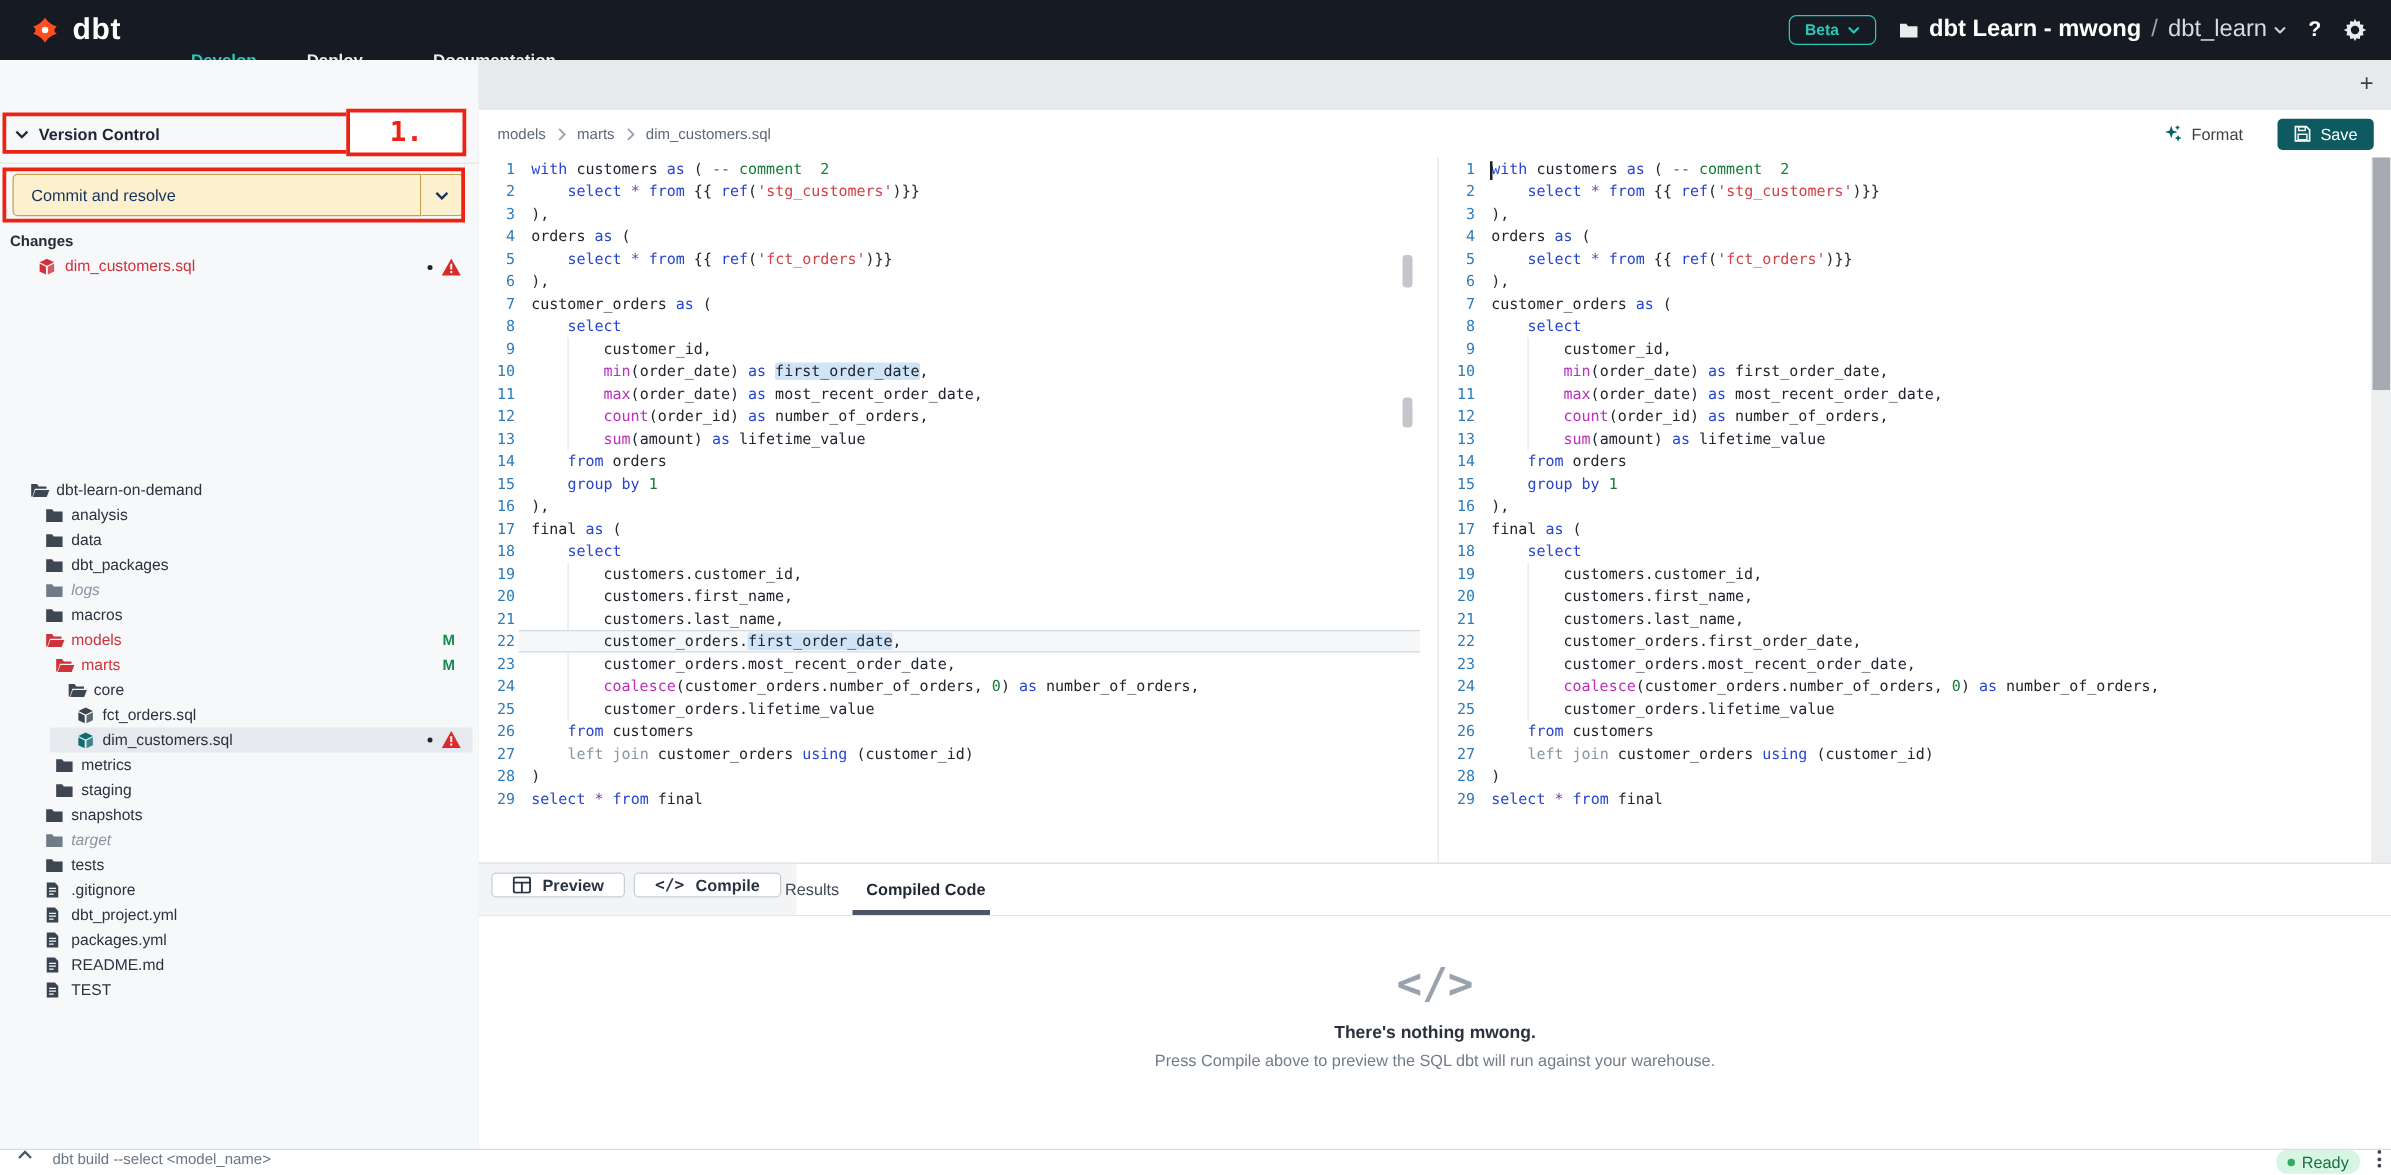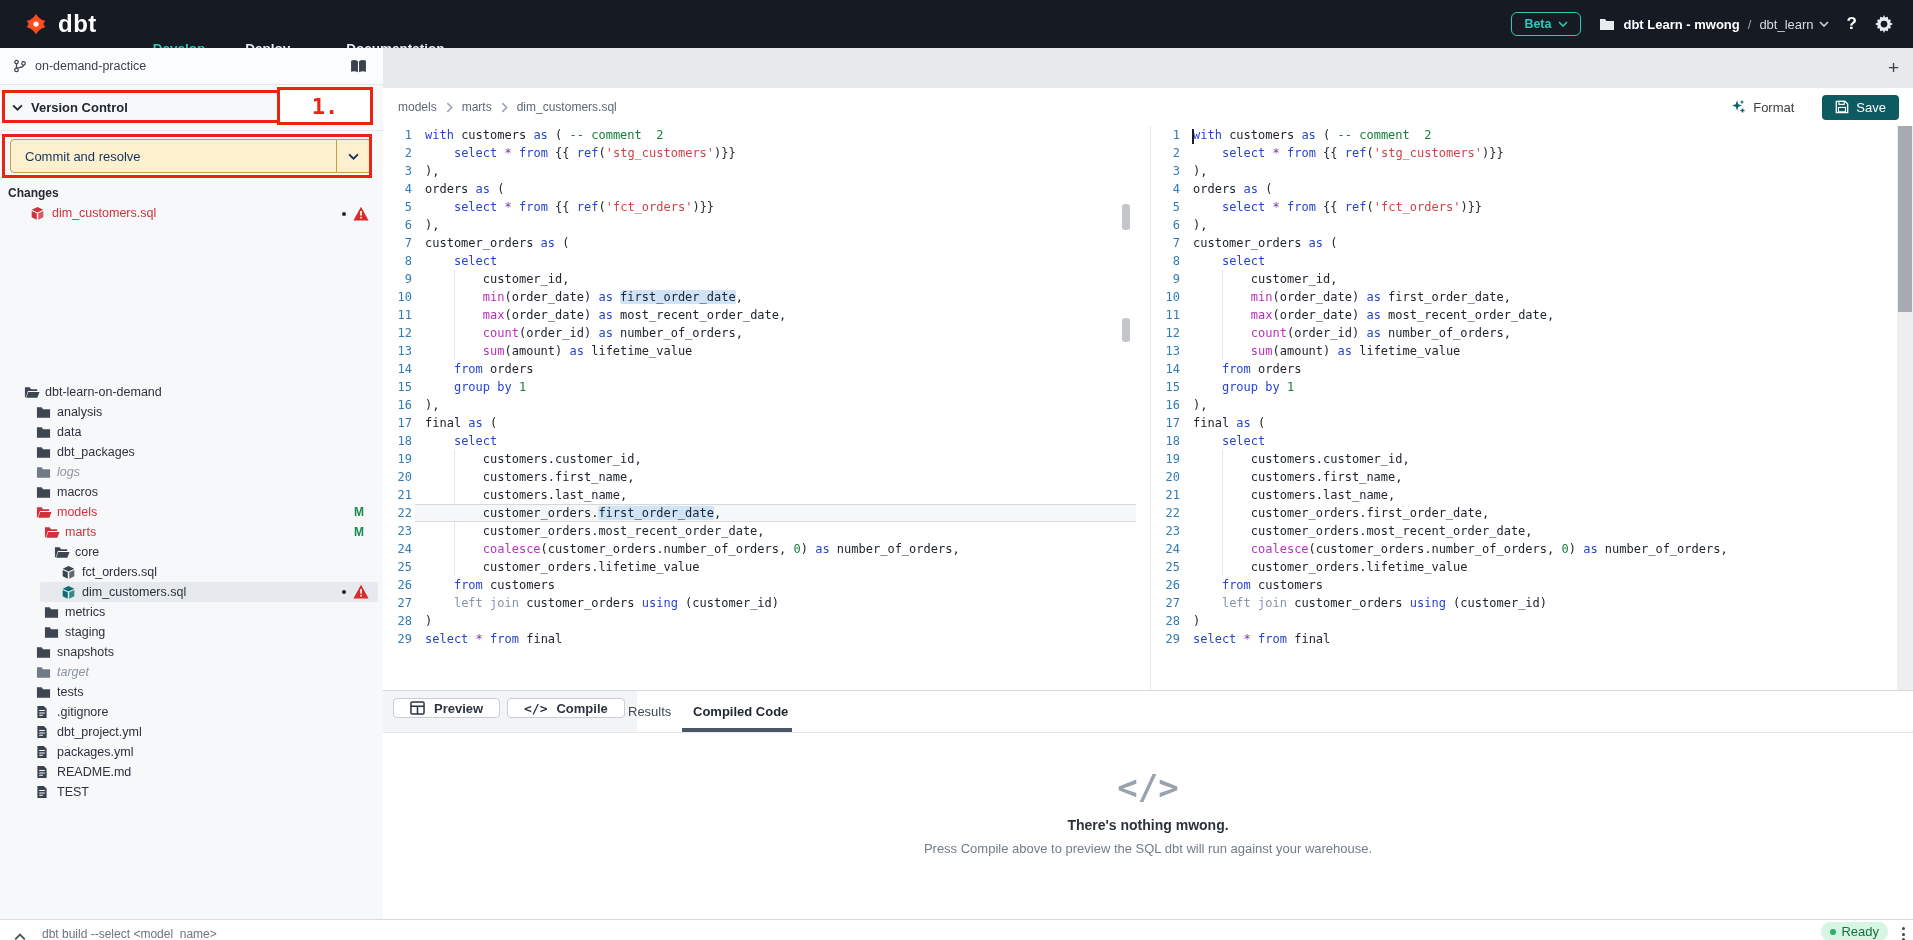--- a/index.html
+++ b/index.html
@@ -13,21 +13,21 @@
           display:flex;align-items:center;}
   .logo-wrap{display:flex;align-items:center;gap:8px;margin-left:22px;}
   .logo-text{color:#fff;font-size:24px;font-weight:bold;letter-spacing:.5px;}
   .nav-item{position:relative;height:64px;display:flex;align-items:flex-end;gap:6px;
             padding:0 20px;color:#e9ecef;font-size:13.5px;font-weight:600;cursor:pointer;}
   .nav-item.active{color:#2cc9ba;}
   .nav-item.active::after{content:"";position:absolute;left:14px;right:14px;bottom:0;height:3px;background:#2cc9ba;}
   .nav-right{margin-left:auto;display:flex;align-items:center;gap:18px;margin-right:20px;}
   .beta-btn{display:flex;align-items:center;gap:7px;border:1.5px solid #2cc9ba;border-radius:6px;
             padding:4px 12px;color:#2cc9ba;font-size:12.5px;font-weight:bold;cursor:pointer;}
-  .acct{display:flex;align-items:center;gap:8px;color:#fff;font-size:13px;font-weight:bold;}
+  .acct{display:flex;align-items:center;gap:8px;color:#fff;font-size:19px;font-weight:bold;}
   .acct .sep{color:#9aa3af;font-weight:normal;}
   .acct .proj{color:#d6dbe1;font-weight:normal;display:flex;align-items:center;gap:5px;}
   .help-q{color:#fff;font-size:17px;font-weight:bold;cursor:pointer;}
 
   
   .sidebar{position:absolute;left:0;top:48px;width:383px;height:871px;background:#f7f8fa;border-right:1px solid #d8dce0;}
   .branch-row{position:absolute;left:0;top:0;width:383px;height:36px;background:#fbfcfd;
               border-bottom:1px solid #e4e7ea;display:flex;align-items:center;}
   .branch-name{font-size:12.5px;color:#3a434f;margin-left:8px;}
   .sect-head{position:absolute;left:0;width:383px;display:flex;align-items:center;}
@@ -110,21 +110,21 @@
   .res-tab.active{color:#1f2631;font-weight:600;}
   .tab-underline{position:absolute;left:299px;top:37px;width:110px;height:4px;background:#4d5666;}
   .empty{position:absolute;left:383px;top:733px;width:1530px;height:186px;background:#fff;
          display:flex;flex-direction:column;align-items:center;}
   .empty-icon{margin-top:34px;font-size:34px;font-weight:bold;color:#9aa2ad;font-family:"DejaVu Sans Mono",monospace;}
   .empty-title{margin-top:10px;font-size:14px;font-weight:bold;color:#2b323c;}
   .empty-sub{margin-top:8px;font-size:13px;color:#717c89;}
 
   
   .statusbar{position:absolute;left:0;top:919px;width:1913px;height:21px;background:#fff;
-             border-top:1px solid #d8dce1;display:flex;align-items:flex-end;}
+             border-top:1px solid #d8dce1;display:flex;align-items:flex-start;}
   .cmd-text{font-size:12px;color:#6a7582;margin-left:16px;}
   .ready-pill{margin-left:auto;display:flex;align-items:center;gap:5px;background:#d6f5e3;border-radius:9px;
               padding:2px 9px;font-size:13px;color:#17713f;}
   .ready-dot{width:6px;height:6px;border-radius:50%;background:#2fae63;}
   .kebab{display:flex;flex-direction:column;gap:2.5px;margin:0 8px 0 14px;cursor:pointer;}
   .kebab div{width:3px;height:3px;border-radius:50%;background:#3c4550;}
 </style>
 </head>
 <body>
 
@@ -173,33 +173,20 @@
       </div>
       <span class="help-q">?</span>
       <svg width="18" height="18" viewBox="0 0 16 16">
         <path d="M8 0l1 2.2 2.4-.6.3 2.4 2.4.3-.6 2.4L16 8l-2.5 1.3.6 2.4-2.4.3-.3 2.4-2.4-.6L8 16l-1-2.2-2.4.6-.3-2.4-2.4-.3.6-2.4L0 8l2.5-1.3-.6-2.4 2.4-.3.3-2.4 2.4.6z" fill="#e9ecef"></path>
         <circle cx="8" cy="8" r="3" fill="#151a23"></circle>
       </svg>
     </div>
   </div>
 
   <div class="sidebar">
-    <div class="branch-row">
-      <svg width="14" height="16" viewBox="0 0 16 16" style="margin-left:13px">
-        <circle cx="4" cy="3.5" r="2" fill="none" stroke="#3a434f" stroke-width="1.4"></circle>
-        <circle cx="4" cy="12.5" r="2" fill="none" stroke="#3a434f" stroke-width="1.4"></circle>
-        <circle cx="12" cy="5" r="2" fill="none" stroke="#3a434f" stroke-width="1.4"></circle>
-        <path d="M4 5.5v5M12 7c0 3-4.5 2.2-7 3.6" fill="none" stroke="#3a434f" stroke-width="1.4"></path>
-      </svg>
-      <span class="branch-name">on-demand-practice</span>
-      <svg width="17" height="15" viewBox="0 0 16 14" style="margin-left:auto;margin-right:16px">
-        <path d="M1 1.5c2.3-.9 4.4-.8 6.5.5v10.5C5.4 11.2 3.3 11 1 12z" fill="#39424e"></path>
-        <path d="M15 1.5c-2.3-.9-4.4-.8-6.5.5v10.5c2.1-1.3 4.2-1.5 6.5-.5z" fill="#39424e"></path>
-      </svg>
-    </div>
 
     <div class="sect-head" style="top:36px;height:46px;border-bottom:1px solid #e4e7ea;">
       <svg width="11" height="7" viewBox="0 0 10 6" style="margin-left:12px">
           <path d="M1 1l4 4 4-4" stroke="#202733" stroke-width="1.6" fill="none"></path>
         </svg>
       <span class="sect-title">Version Control</span>
     </div>
 
     <div class="commit-wrap">
       <div class="commit-main">

